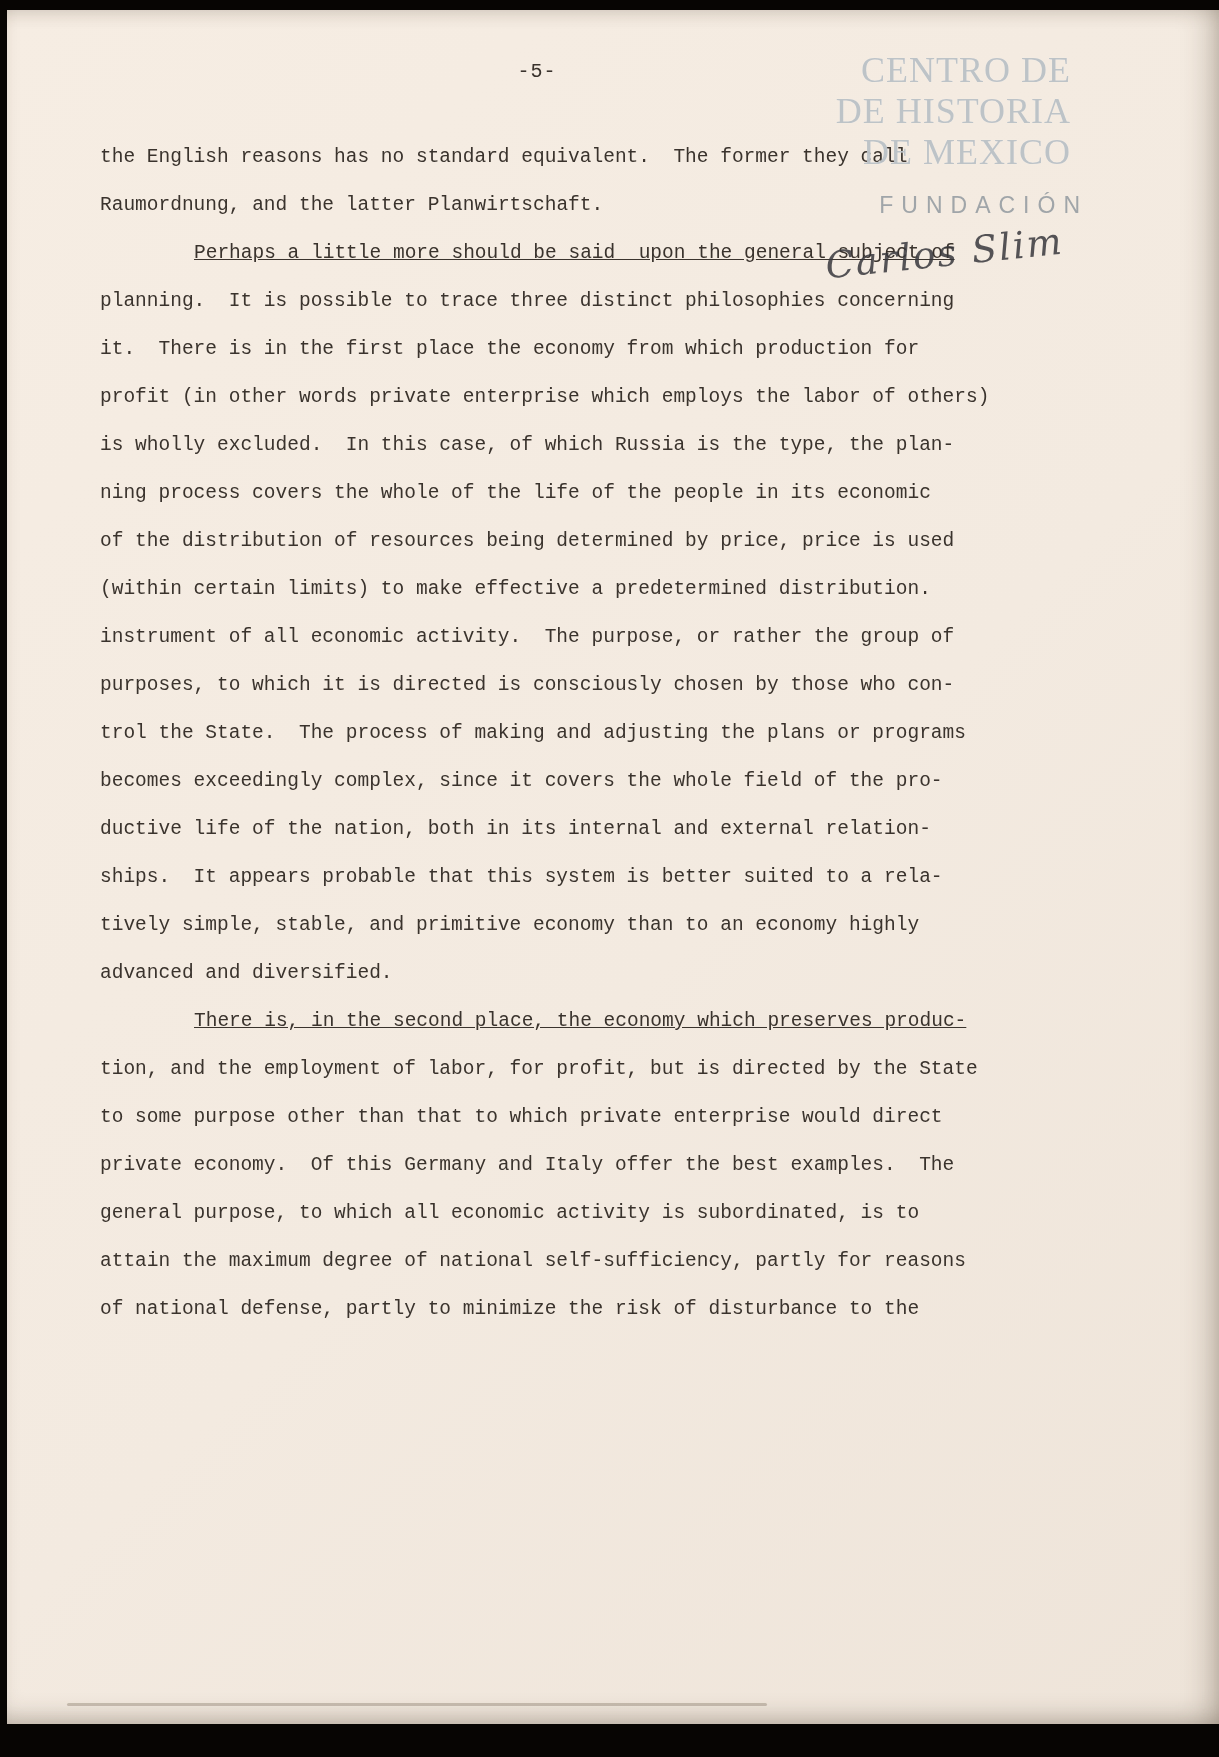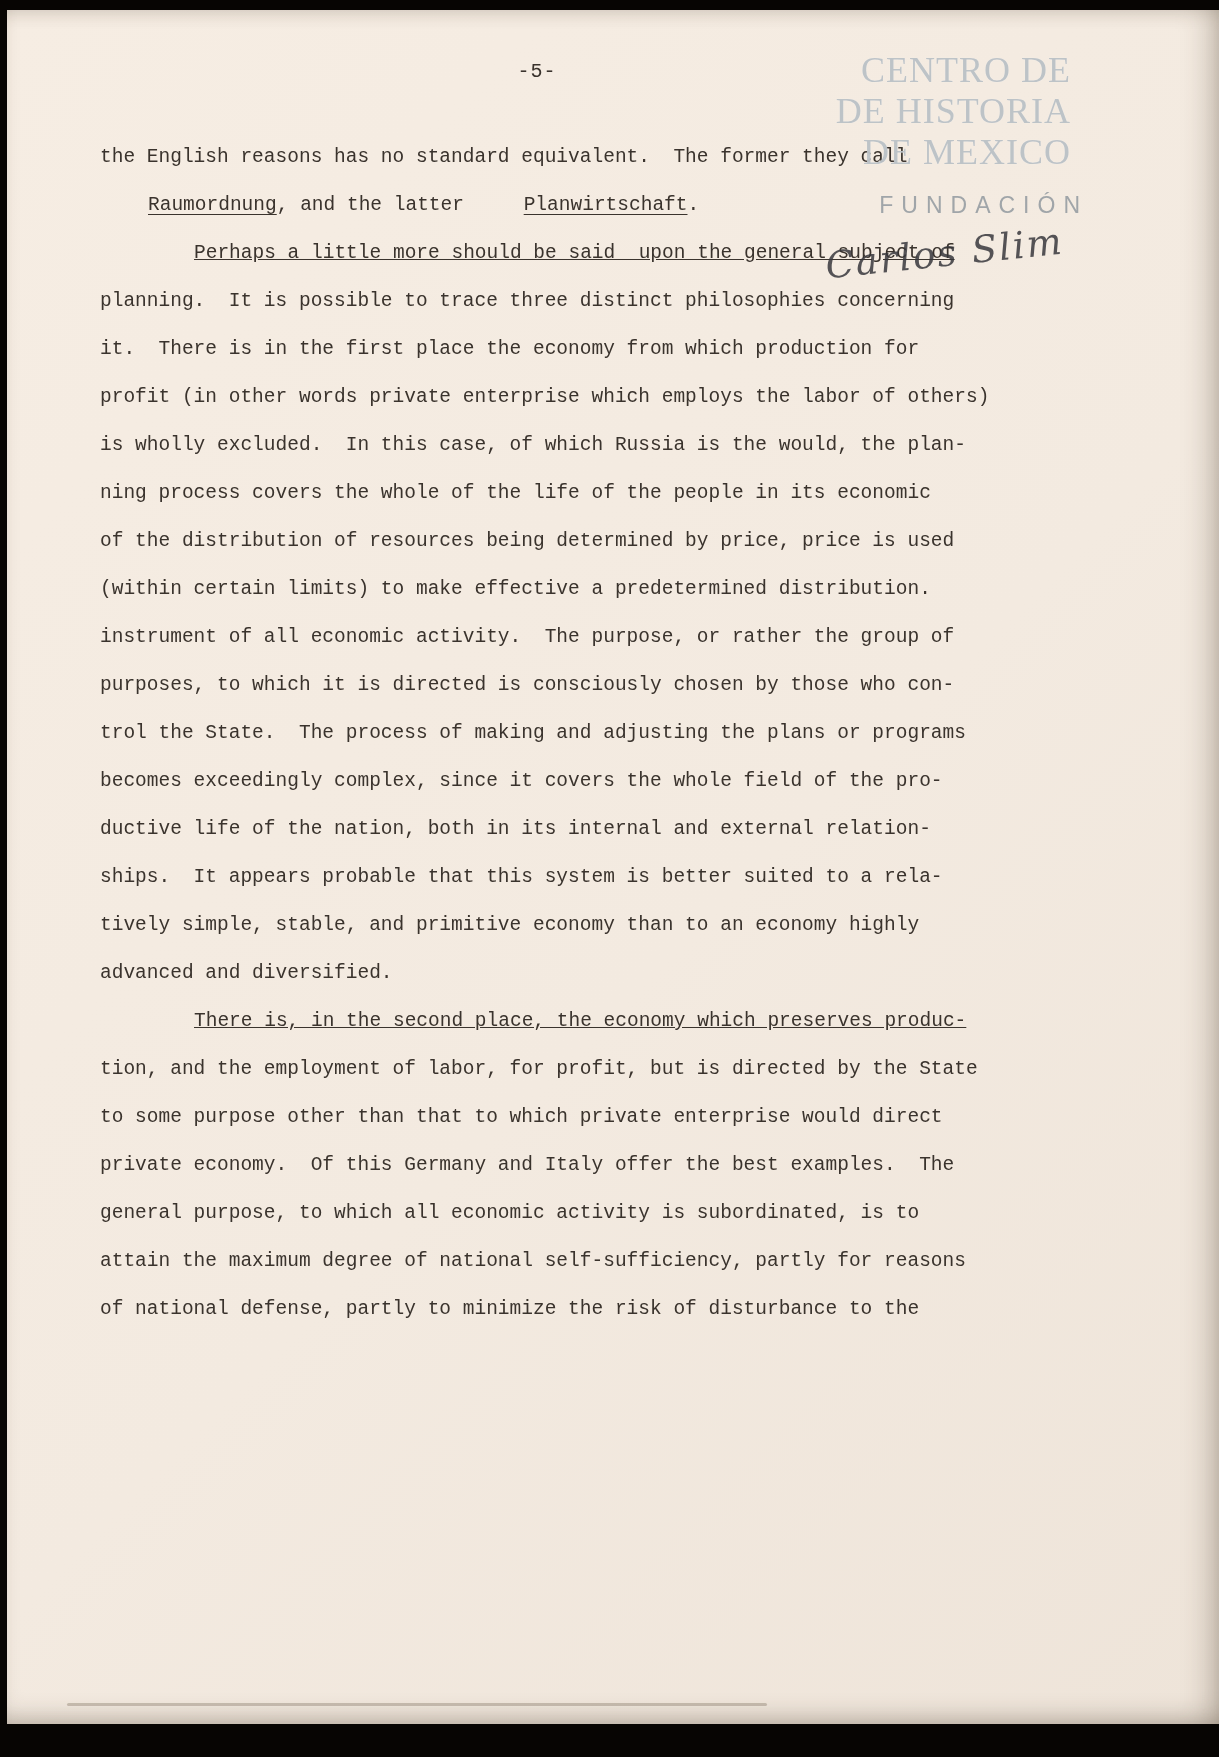--- a/index.html
+++ b/index.html
@@ -39,23 +39,21 @@
     color: #3a332d;
     z-index: 1;
   }
   .line {
     height: 48px;
     line-height: 48px;
     white-space: pre;
   }
   .line.indent { padding-left: 94px; text-decoration: underline; }
   .underline {
-    text-decoration: underline;
     text-underline-offset: 4px;
-    margin-left: 48px;
   }
   .watermark {
     position: absolute;
     top: 0; left: 0; right: 0;
     height: 320px;
     z-index: 2;
     pointer-events: none;
   }
   .wm-lines {
     position: absolute;
@@ -114,21 +112,21 @@
       <div class="signature">Carlos Slim</div>
     </div>
 
     <div class="body-text">
         <div class="line"><span>the English reasons has no standard equivalent.  The former they call</span></div>
         <div class="line"><span class="underline">Raumordnung</span><span>, and the latter </span><span class="underline">Planwirtschaft</span><span>.</span></div>
         <div class="line indent"><span>Perhaps a little more should be said  upon the general subject of</span></div>
         <div class="line"><span>planning.  It is possible to trace three distinct philosophies concerning</span></div>
         <div class="line"><span>it.  There is in the first place the economy from which production for</span></div>
         <div class="line"><span>profit (in other words private enterprise which employs the labor of others)</span></div>
-        <div class="line"><span>is wholly excluded.  In this case, of which Russia is the would, the plan-</span></div>
+        <div class="line"><span>is wholly excluded.  In this case, of which Russia is the type, the plan-</span></div>
         <div class="line"><span>ning process covers the whole of the life of the people in its economic</span></div>
         <div class="line"><span>of the distribution of resources being determined by price, price is used</span></div>
         <div class="line"><span>(within certain limits) to make effective a predetermined distribution.</span></div>
         <div class="line"><span>instrument of all economic activity.  The purpose, or rather the group of</span></div>
         <div class="line"><span>purposes, to which it is directed is consciously chosen by those who con-</span></div>
         <div class="line"><span>trol the State.  The process of making and adjusting the plans or programs</span></div>
         <div class="line"><span>becomes exceedingly complex, since it covers the whole field of the pro-</span></div>
         <div class="line"><span>ductive life of the nation, both in its internal and external relation-</span></div>
         <div class="line"><span>ships.  It appears probable that this system is better suited to a rela-</span></div>
         <div class="line"><span>tively simple, stable, and primitive economy than to an economy highly</span></div>

